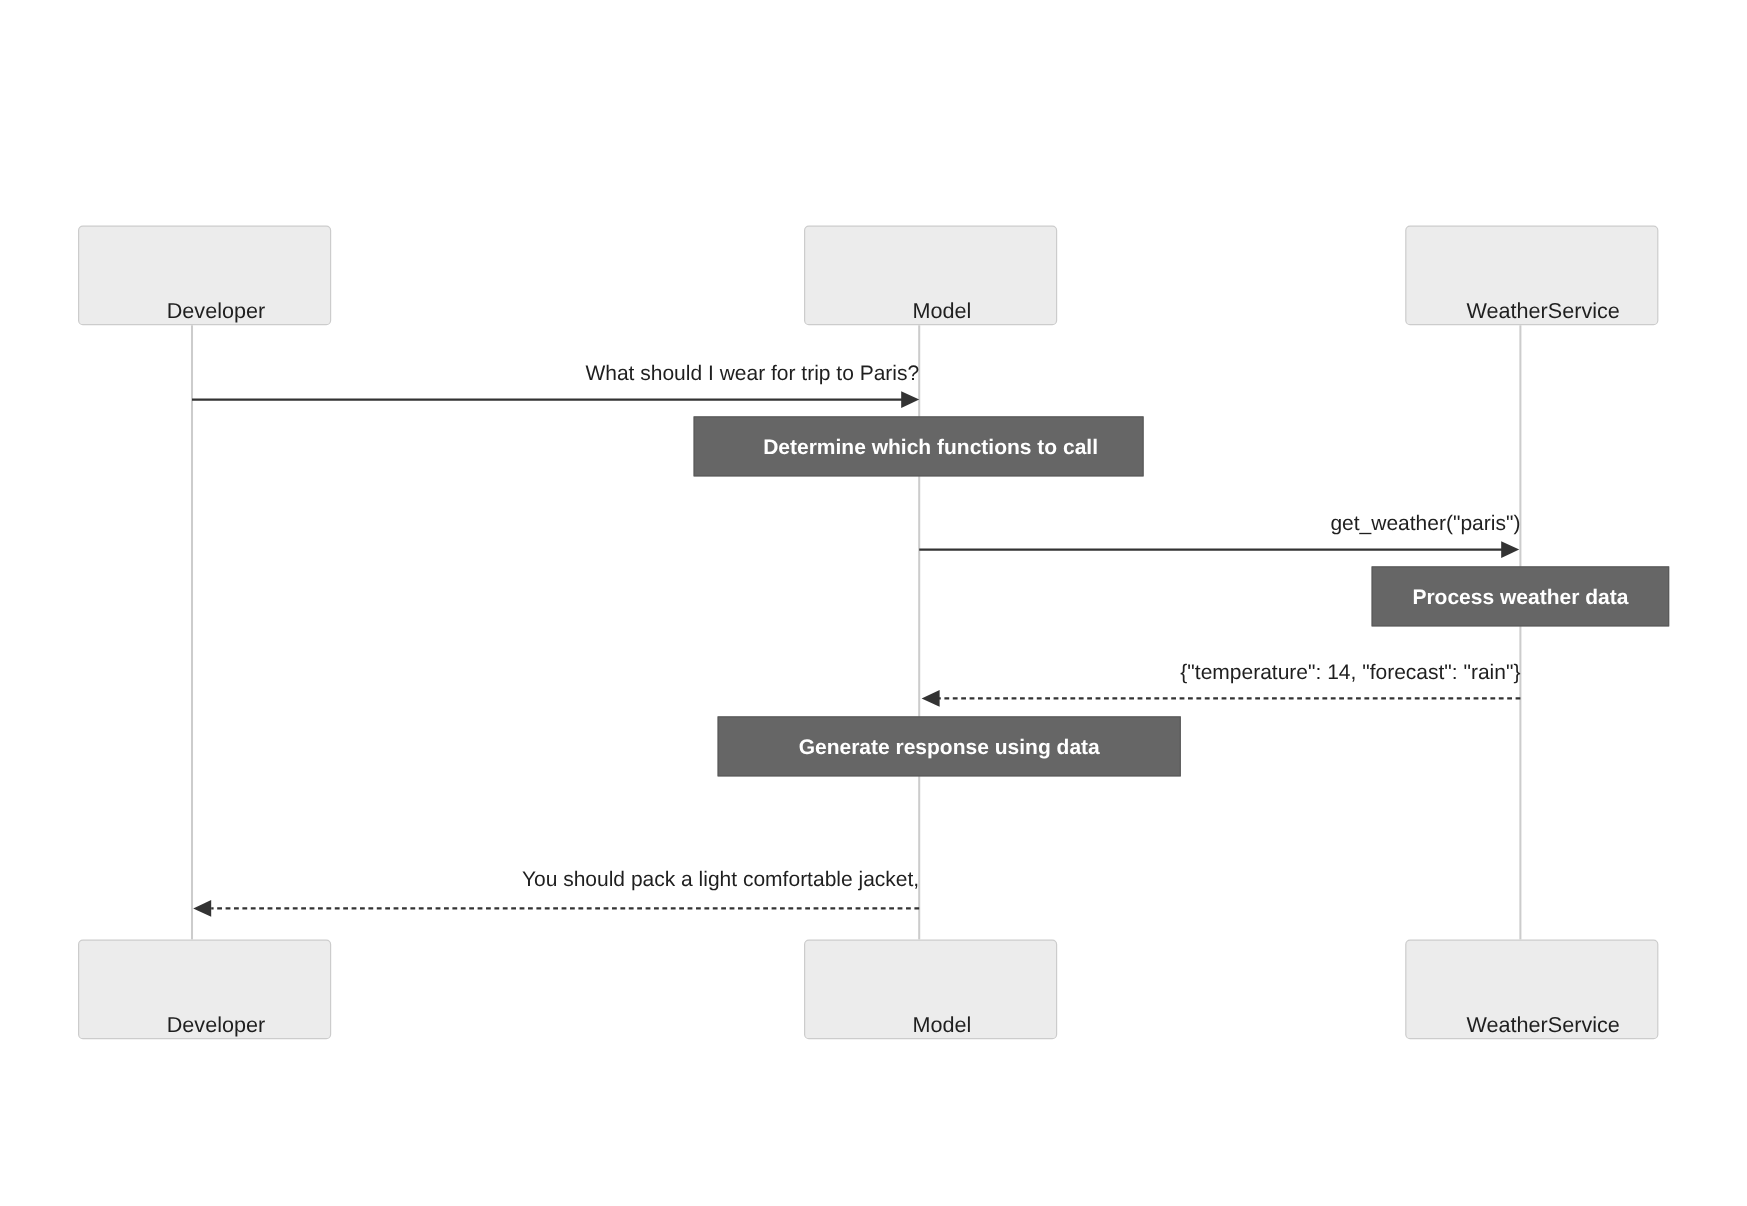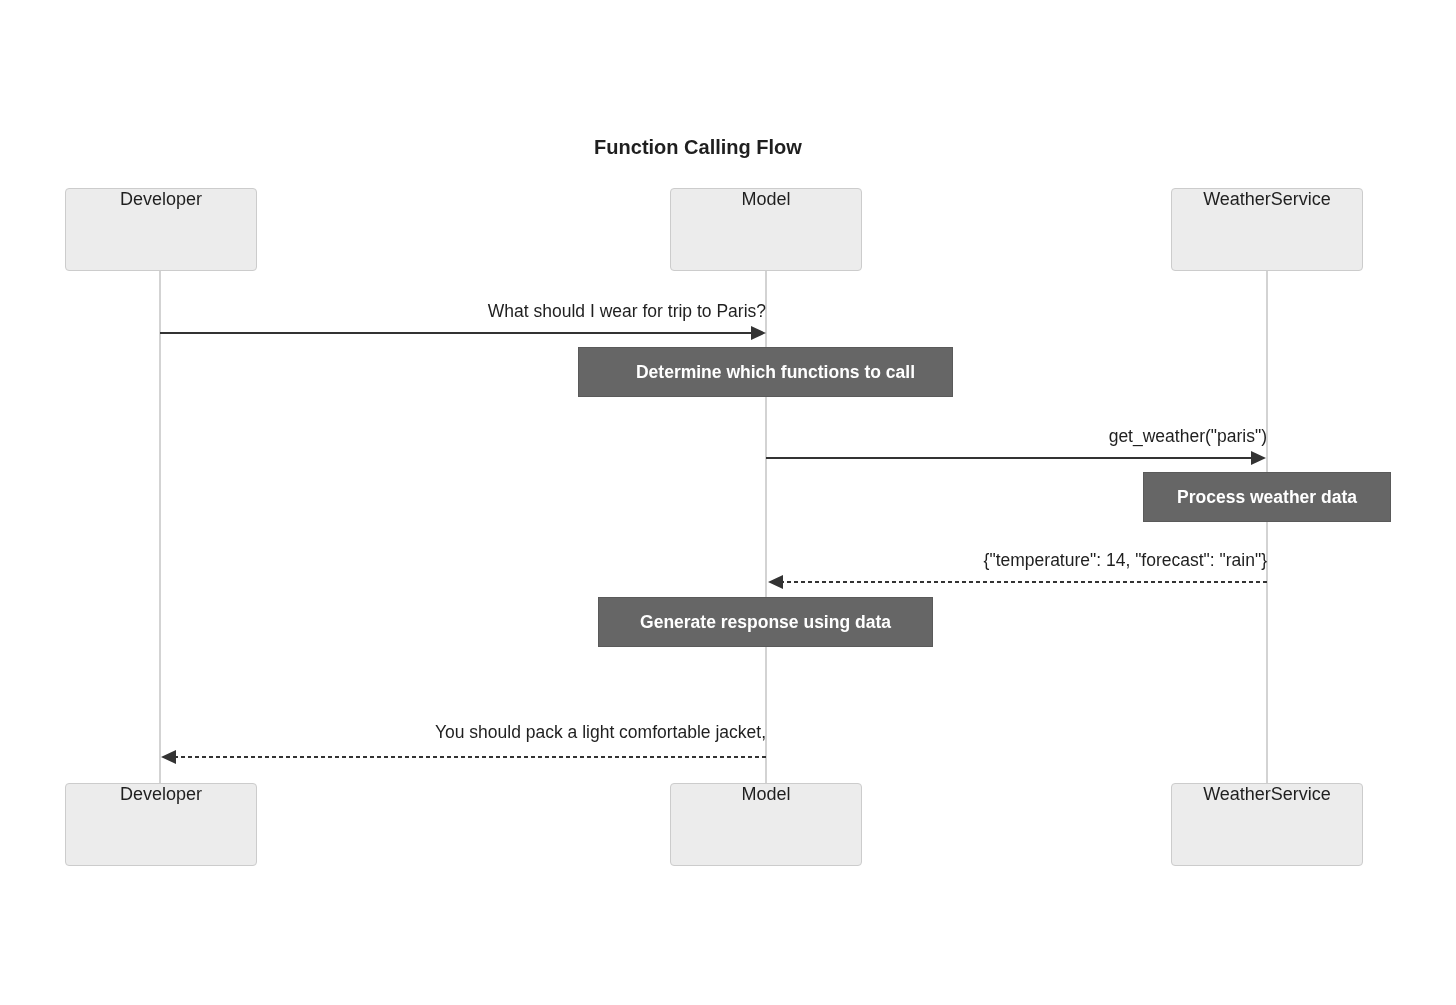--- a/index.html
+++ b/index.html
@@ -15,22 +15,22 @@
   }
   .canvas{position:relative;width:1456px;height:1005px;background:var(--background);overflow:hidden;}
   .canvas svg{position:absolute;left:0;top:0;}
   .title{
     position:absolute;left:498px;top:136px;width:400px;
     text-align:center;font-size:20px;font-weight:600;color:var(--text);
   }
   .actor{
     position:absolute;width:190px;height:81px;
     background:var(--actor-fill);border:1px solid var(--actor-border);border-radius:4px;
-    display:flex;align-items:flex-start;justify-content:center;
-    font-size:18px;color:var(--text);
+    display:flex;align-items:flex-end;justify-content:center;
+    font-size:18px;color:var(--text);padding-left:19px;
   }
   .msg{
     position:absolute;text-align:right;font-size:17.5px;color:var(--text);
     line-height:24px;white-space:pre;
   }
   .note{
     position:absolute;height:50px;background:var(--note-fill);
     border:1px solid #5a5a5a;box-sizing:border-box;
     display:flex;align-items:center;justify-content:center;
     color:var(--note-text);font-size:17.5px;font-weight:600;white-space:nowrap;
@@ -53,21 +53,20 @@
     <line x1="766" y1="458" x2="1252" y2="458" stroke="#333333" stroke-width="2"></line>
     <polygon points="1266,458 1251,451 1251,465" fill="#333333"></polygon>
 
     <line x1="1267" y1="582" x2="782" y2="582" stroke="#333333" stroke-width="1.8" stroke-dasharray="4 3"></line>
     <polygon points="768,582 783,575 783,589" fill="#333333"></polygon>
 
     <line x1="766" y1="757" x2="176" y2="757" stroke="#333333" stroke-width="1.8" stroke-dasharray="4 3"></line>
     <polygon points="161,757 176,750 176,764" fill="#333333"></polygon>
   </svg>
 
-  <div class="title">Function Calling Flow</div>
 
   <div class="actor" style="left:65px;top:188px;">
     <span>Developer</span>
   </div>
   <div class="actor" style="left:670px;top:188px;">
     <span>Model</span>
   </div>
   <div class="actor" style="left:1171px;top:188px;">
     <span>WeatherService</span>
   </div>
@@ -77,21 +76,21 @@
   <div class="msg" style="left:766px;top:424px;width:501px;">get_weather("paris")</div>
 
   <div class="msg" style="left:766px;top:548px;width:501px;">{"temperature": 14, "forecast": "rain"}</div>
 
   <div class="msg" style="left:160px;top:672px;width:606px;">
     <div>You should pack a light comfortable jacket,</div>
   </div>
 
   <div class="note" style="left:578px;top:347px;width:375px;padding-left:20px;">Determine which functions to call</div>
   <div class="note" style="left:1143px;top:472px;width:248px;">Process weather data</div>
-  <div class="note" style="left:598px;top:597px;width:335px;">Generate response using data</div>
+  <div class="note" style="left:598px;top:597px;width:386px;">Generate response using data</div>
 
   <div class="actor" style="left:65px;top:783px;">
     <span>Developer</span>
   </div>
   <div class="actor" style="left:670px;top:783px;">
     <span>Model</span>
   </div>
   <div class="actor" style="left:1171px;top:783px;">
     <span>WeatherService</span>
   </div>

